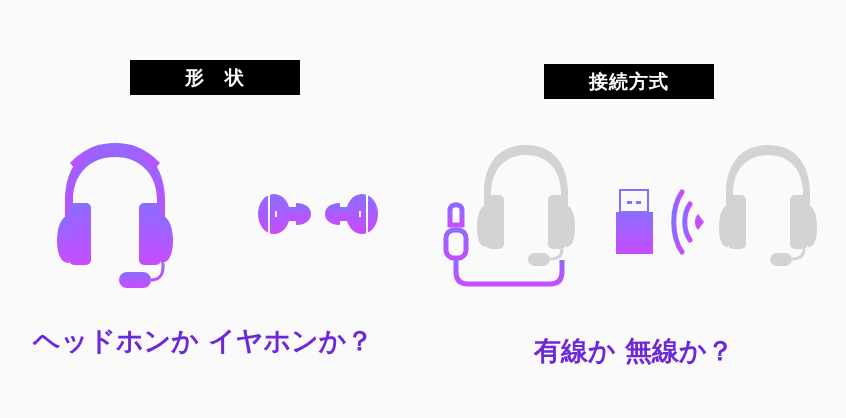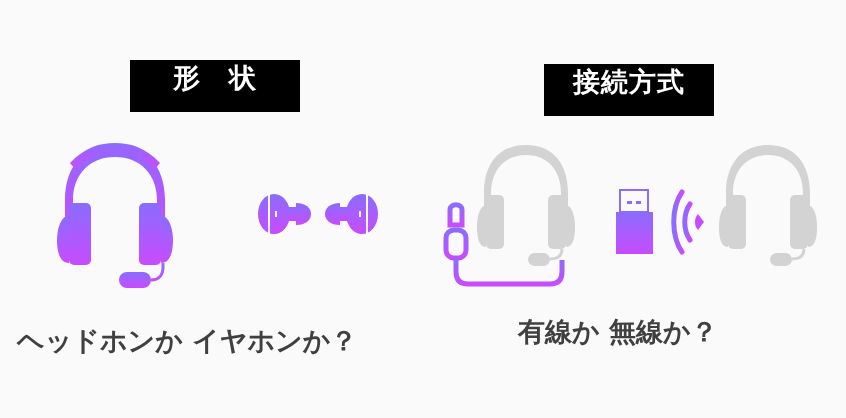--- a/index.html
+++ b/index.html
@@ -7,36 +7,37 @@
     width: 846px; height: 418px;
     background: #fafafa;
     position: relative; overflow: hidden;
     font-family: "DejaVu Sans", "Liberation Sans", sans-serif;
   }
   .label-box {
     position: absolute;
     background: #000;
     color: #fff;
     font-weight: bold;
-    font-size: 27px;
-    display: flex; align-items: flex-start; justify-content: center;
-    height: 52px;
+    font-size: 19px;
+    display: flex; align-items: center; justify-content: center;
+    height: 35px;
     letter-spacing: 1px;
   }
   #box-shape { left: 130px; top: 60px; width: 170px; }
   #box-conn { left: 544px; top: 64px; width: 170px; }
   .caption {
     position: absolute;
     font-weight: bold;
     font-size: 27px;
-    color: #404040;
+    color: #6d28d9;
     white-space: nowrap;
+    margin-left: 16px;
   }
   #cap-shape { left: 17px; top: 323px; }
-  #cap-conn { left: 518px; top: 314px; }
+  #cap-conn { left: 518px; top: 333px; }
   svg { position: absolute; overflow: visible; }
 </style>
 </head>
 <body>
 
 <svg width="0" height="0" style="position:absolute">
   <defs>
     <linearGradient id="grad" x1="0" y1="0" x2="0" y2="1">
       <stop offset="0" stop-color="#8a6cff"></stop>
       <stop offset="1" stop-color="#c84cff"></stop>

